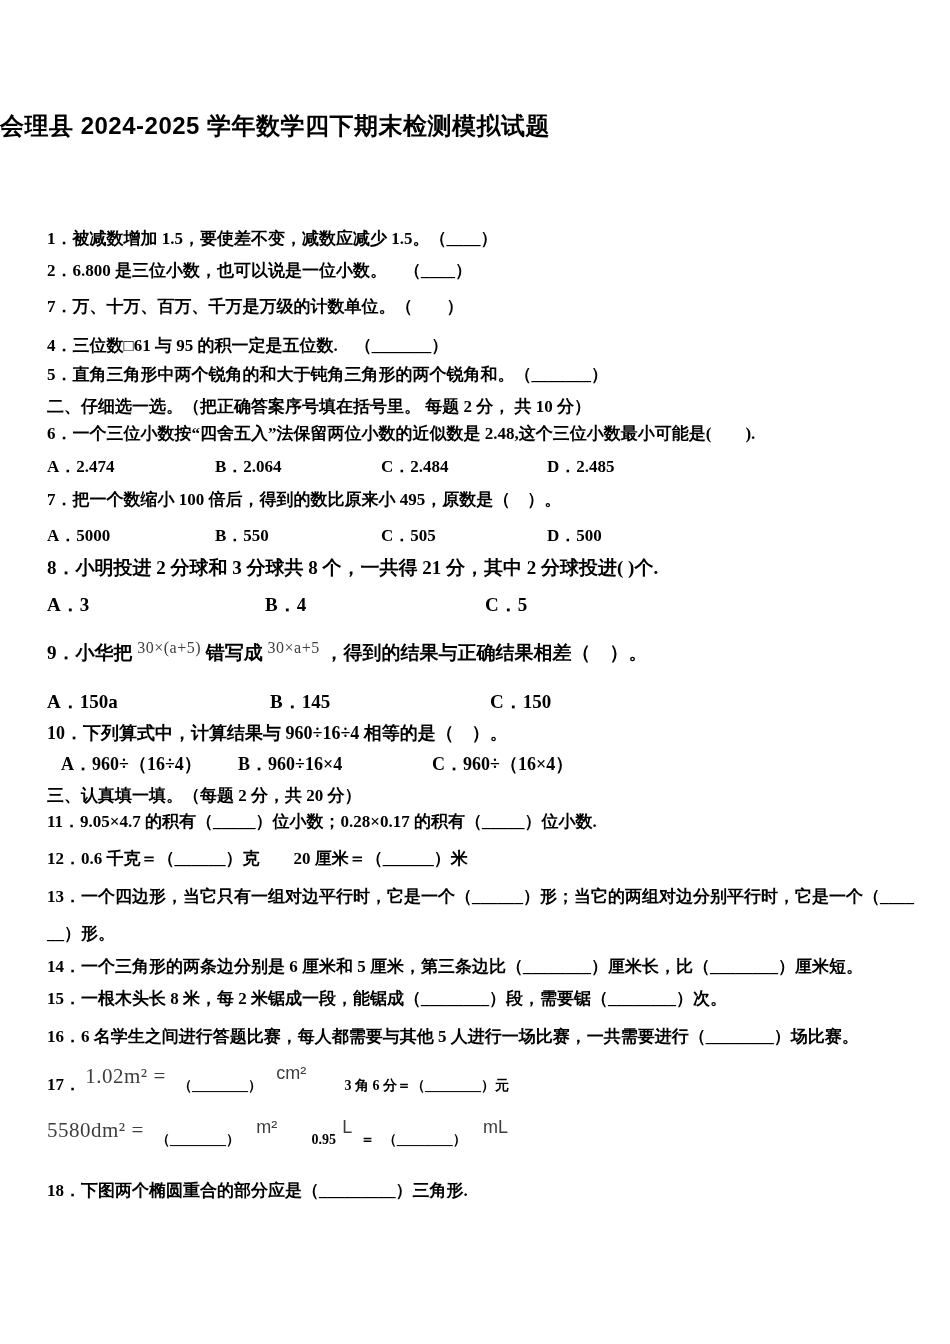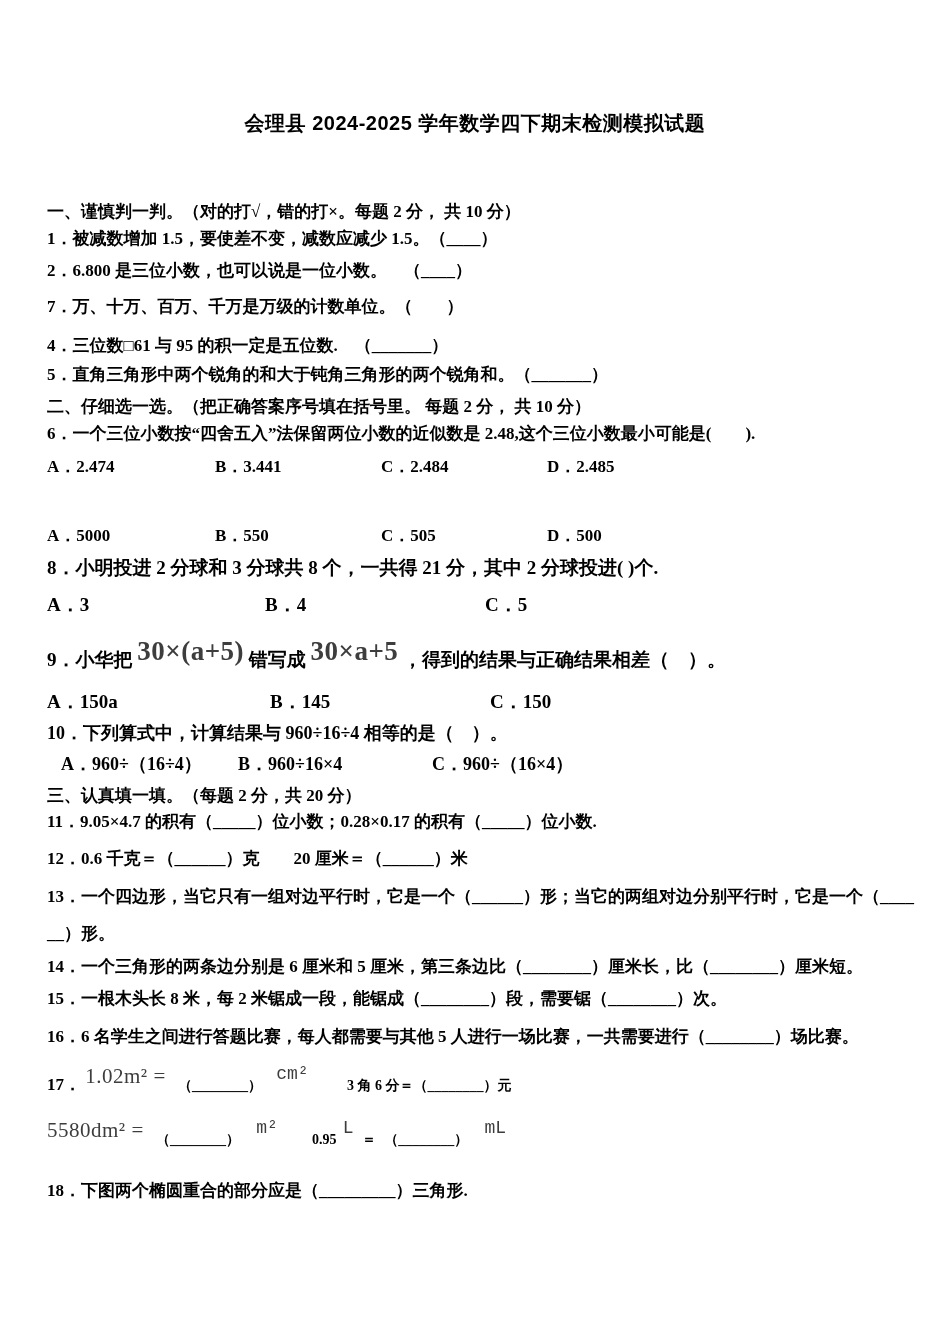--- a/index.html
+++ b/index.html
@@ -16,24 +16,24 @@
     font-family: "Liberation Serif", "DejaVu Serif", serif;
     font-weight: 700;
     overflow: hidden;
   }
   .title {
     position: absolute;
     top: 110px;
     left: 0;
     right: 0;
     margin: 0;
-    text-align: center;
+    text-align: left;
     font-family: "Liberation Sans", "DejaVu Sans", sans-serif;
     font-weight: 700;
-    font-size: 20px;
+    font-size: 24px;
     letter-spacing: 0.5px;
   }
   .line {
     position: absolute;
     left: 47px;
     white-space: nowrap;
     line-height: 1.25;
   }
   .fs17 { font-size: 17px; }
   .fs18 { font-size: 18px; }
@@ -46,59 +46,59 @@
     font-family: "Liberation Serif", "DejaVu Serif", serif;
     font-weight: 400;
     font-size: 21px;
     color: #3d3d3d;
     letter-spacing: 0.5px;
   }
   .mathsmall {
     position: relative;
     top: -6px;
     font-family: "Liberation Serif", "DejaVu Serif", serif;
-    font-weight: 700;
-    font-size: 27px;
+    font-weight: 400;
+    font-size: 16px;
     color: #3d3d3d;
     letter-spacing: 0.5px;
   }
   .unit {
     position: relative;
     top: -11px;
-    font-family: Liberation Mono, monospace;
+    font-family: Liberation Sans, sans-serif;
     font-weight: 400;
     font-size: 18px;
     color: #3d3d3d;
   }
   .boldpart { font-weight: 700; font-size: 14px; }
 </style>
 </head>
 <body>
 
 <div class="page">
 
   <h1 class="title">会理县 2024-2025 学年数学四下期末检测模拟试题</h1>
 
-  <div class="line fs17" style="top:201px">一、谨慎判一判。（对的打√，错的打×。每题 2 分， 共 10 分）</div>
   <div class="line fs17" style="top:228px">1．被减数增加 1.5，要使差不变，减数应减少 1.5。（____）</div>
   <div class="line fs17" style="top:260px">2．6.800 是三位小数，也可以说是一位小数。　（____）</div>
   <div class="line fs17" style="top:296px">7．万、十万、百万、千万是万级的计数单位。（　　）</div>
   <div class="line fs17" style="top:335px">4．三位数□61 与 95 的积一定是五位数.　（_______）</div>
   <div class="line fs17" style="top:364px">5．直角三角形中两个锐角的和大于钝角三角形的两个锐角和。（_______）</div>
 
   <div class="line fs17" style="top:396px">二、仔细选一选。（把正确答案序号填在括号里。 每题 2 分， 共 10 分）</div>
 
   <div class="line fs17" style="top:423px">6．一个三位小数按“四舍五入”法保留两位小数的近似数是 2.48,这个三位小数最小可能是(　　).</div>
   <div class="line fs17 opts" style="top:456px">
     <span class="opt" style="left:0">A．2.474</span>
-    <span class="opt" style="left:168px">B．3.441</span>
+    <span class="opt" style="left:168px">B．2.064</span>
     <span class="opt" style="left:334px">C．2.484</span>
     <span class="opt" style="left:500px">D．2.485</span>
   </div>
 
+  <div class="line fs17" style="top:489px">7．把一个数缩小 100 倍后，得到的数比原来小 495，原数是（　）。</div>
   <div class="line fs17 opts" style="top:525px">
     <span class="opt" style="left:0">A．5000</span>
     <span class="opt" style="left:168px">B．550</span>
     <span class="opt" style="left:334px">C．505</span>
     <span class="opt" style="left:500px">D．500</span>
   </div>
 
   <div class="line fs19" style="top:556px">8．小明投进 2 分球和 3 分球共 8 个，一共得 21 分，其中 2 分球投进(  )个.</div>
   <div class="line fs19 opts" style="top:593px">
     <span class="opt" style="left:0">A．3</span>

